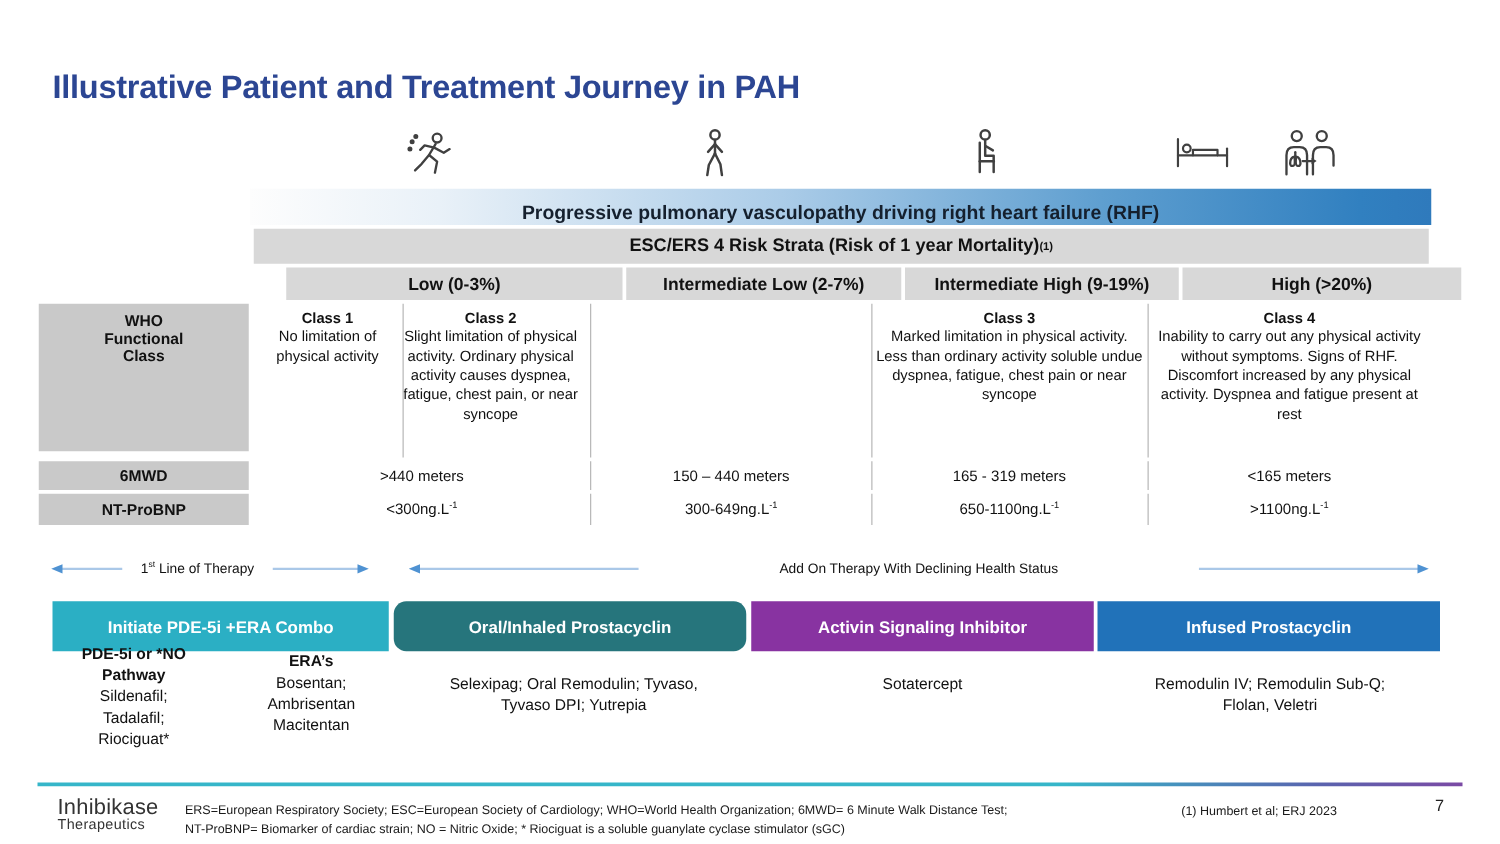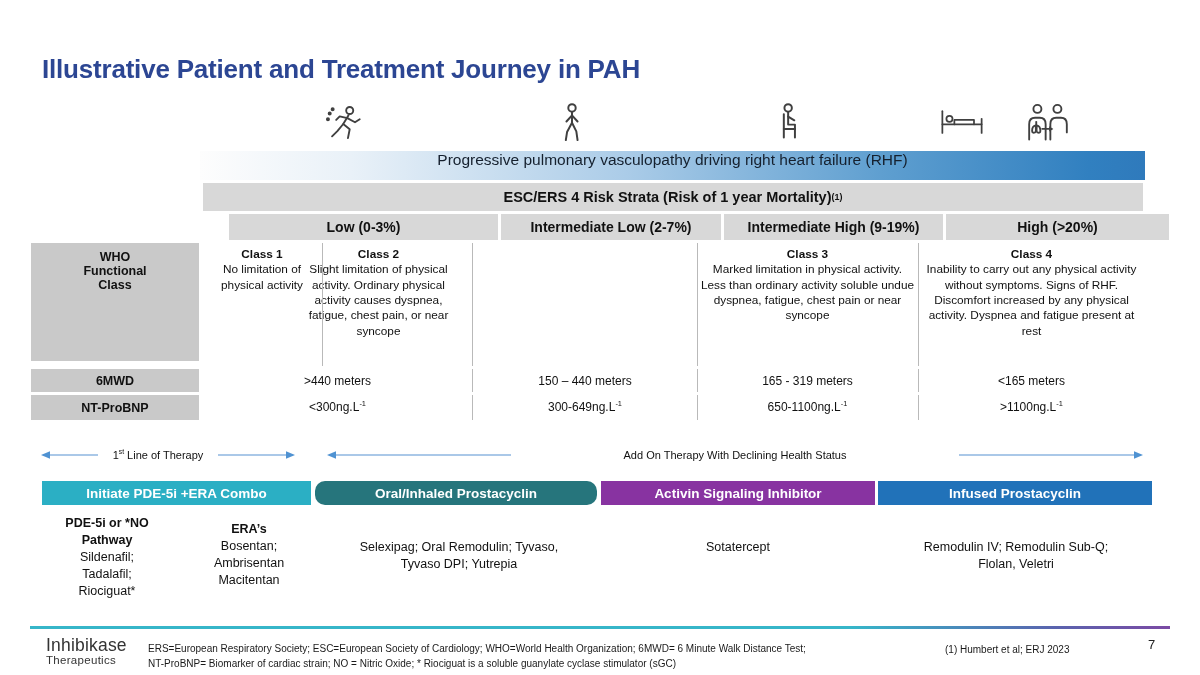--- a/index.html
+++ b/index.html
@@ -6,52 +6,52 @@
   .slide{position:relative;width:1200px;height:675px;background:#ffffff;overflow:hidden;
          font-family:"Liberation Sans",sans-serif;color:#111;}
 
   .title{position:absolute;left:42px;top:54px;font-size:26px;font-weight:bold;color:#2c4693;letter-spacing:-0.2px;margin:0;}
 
   .icon{position:absolute;top:103px;}
   .icon svg{stroke:#404040;fill:none;stroke-width:1.6;stroke-linecap:round;stroke-linejoin:round;}
 
   .banner{position:absolute;left:200px;top:151px;width:945px;height:29px;
           background:linear-gradient(to right,#fdfdfd 0%,#e9f1f8 16%,#abcce8 45%,#5f9fd0 72%,#3180c0 94%,#2f7abc 100%);
-          display:flex;align-items:flex-start;justify-content:center;font-weight:normal;font-size:15.5px;color:#15202e;}
+          display:flex;align-items:flex-end;justify-content:center;font-weight:bold;font-size:15.5px;color:#15202e;}
 
   .strata{position:absolute;left:203px;top:183px;width:940px;height:28px;background:#d8d8d8;
           display:flex;align-items:center;justify-content:center;font-weight:bold;font-size:14.5px;}
   sup{font-size:0.62em;vertical-align:super;line-height:0;}
 
   .colhead{position:absolute;top:214px;height:26px;background:#d8d8d8;display:flex;align-items:center;justify-content:center;
            font-weight:bold;font-size:14px;margin-left:26px;}
   .ch1{left:203px;width:269px}.ch2{left:475px;width:220px}.ch3{left:698px;width:219px}.ch4{left:920px;width:223px}
 
   .rowlabel{position:absolute;left:31px;width:168px;background:#c9c9c9;display:flex;align-items:center;justify-content:center;
             font-weight:bold;font-size:12.5px;text-align:center;}
   .who-label{top:243px;height:118px;align-items:flex-start;padding-top:7px;box-sizing:border-box;}
   .mwd-label{top:369px;height:23px}
   .nt-label{top:395px;height:25px}
   .pre{white-space:pre-line;}
 
   .who-cell{position:absolute;top:247px;font-size:11.8px;text-align:center;line-height:1.3;}
   .who-cell .ct{font-weight:bold;display:block;}
-  .wc1{left:204px;width:116px}.wc2{left:306px;width:145px}.wc3{left:700px;width:215px}.wc4{left:922px;width:219px}
+  .wc1{left:204px;width:116px}.wc2{left:320px;width:145px}.wc3{left:700px;width:215px}.wc4{left:922px;width:219px}
 
   .vdiv{position:absolute;width:1px;background:#b9b9b9;}
 
   .val{position:absolute;font-size:12px;text-align:center;}
   .v1{left:203px;width:269px}.v2{left:475px;width:220px}.v3{left:698px;width:219px}.v4{left:920px;width:223px}
   .mwd-val{top:374px}.nt-val{top:400px}
 
   .fl-wrap{position:absolute;left:40px;top:449px;width:256px;display:flex;align-items:center;justify-content:space-between;}
   .ao-wrap{position:absolute;left:326px;top:449px;width:818px;display:flex;align-items:center;justify-content:space-between;}
   .arrow-text{font-weight:normal;font-size:11px;white-space:nowrap;padding:0 6px;}
 
-  .tbtn{position:absolute;top:481px;height:24px;color:#fff;font-weight:bold;font-size:13.5px;
+  .tbtn{position:absolute;top:481px;height:40px;color:#fff;font-weight:bold;font-size:13.5px;
         display:flex;align-items:center;justify-content:center;}
   .b1{left:42px;width:269px}.b2{left:315px;width:282px}.b3{left:601px;width:274px}.b4{left:878px;width:274px}
 
   .drug{position:absolute;font-size:12.5px;text-align:center;line-height:1.35;}
   .dg-head{font-weight:bold;display:block;white-space:pre-line;}
   .d1{left:42px;width:130px;top:515px}
   .d2{left:184px;width:130px;top:521px}
   .d3{left:328px;width:262px;top:539px}
   .d4{left:640px;width:196px;top:539px}
   .d5{left:880px;width:272px;top:539px}

